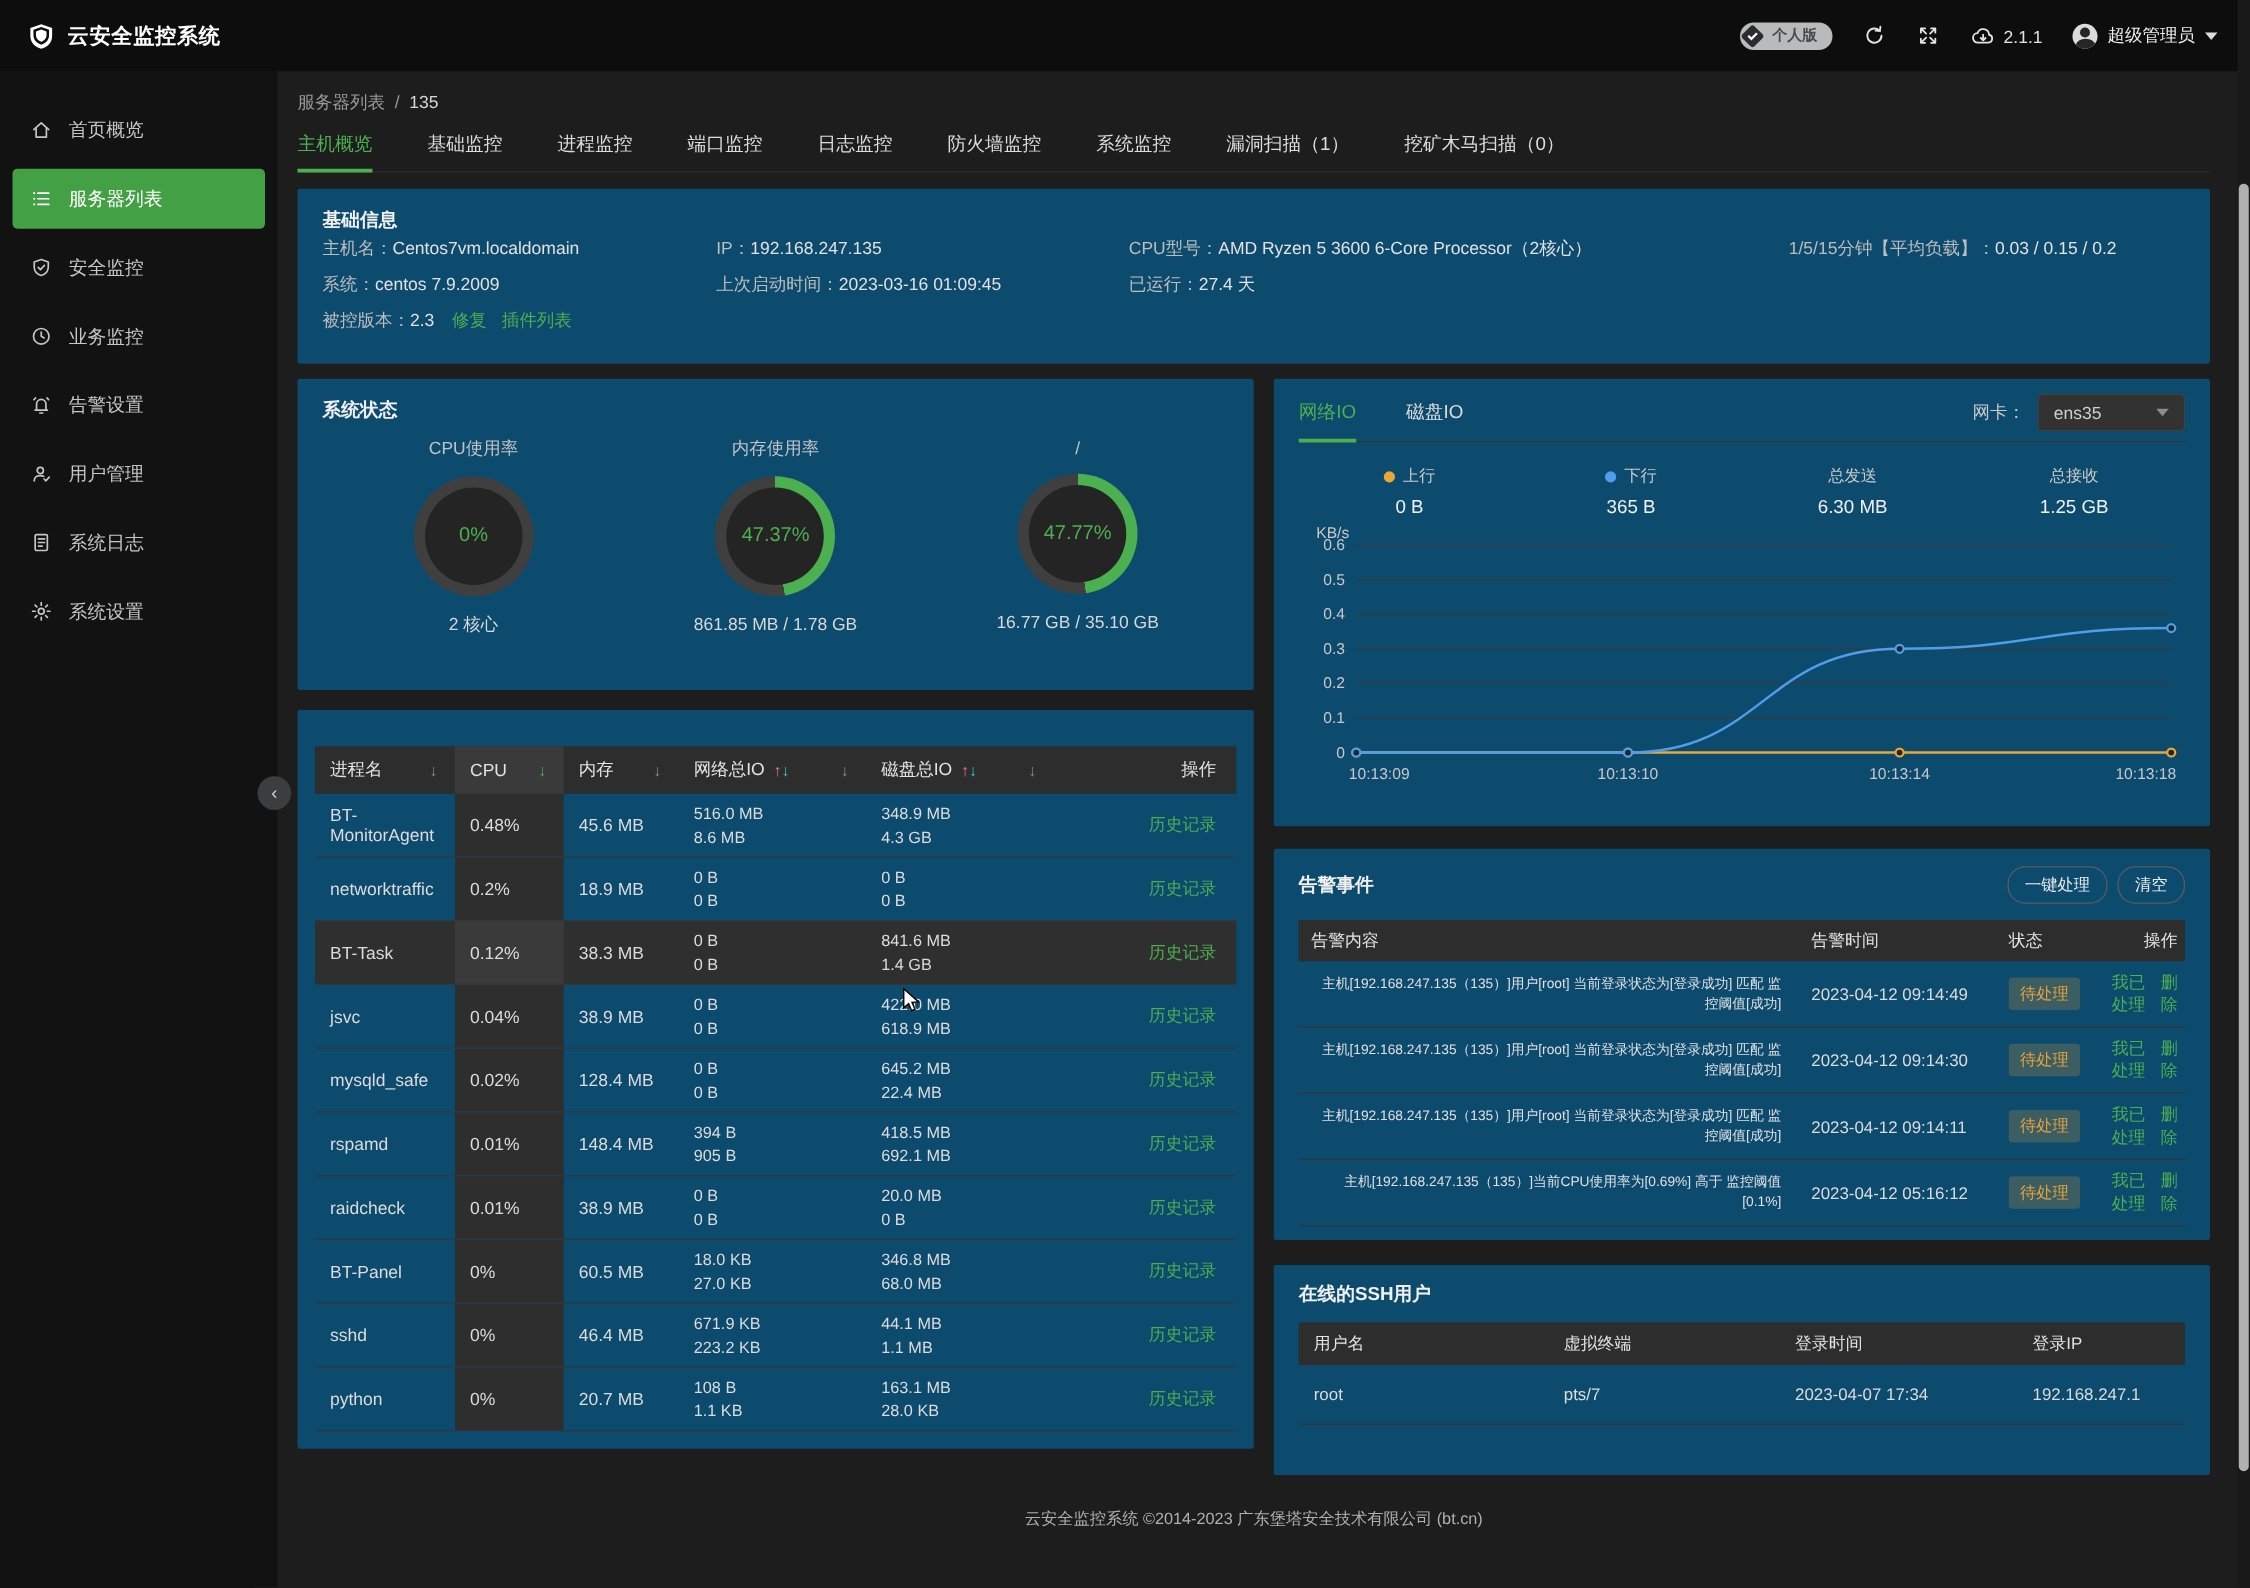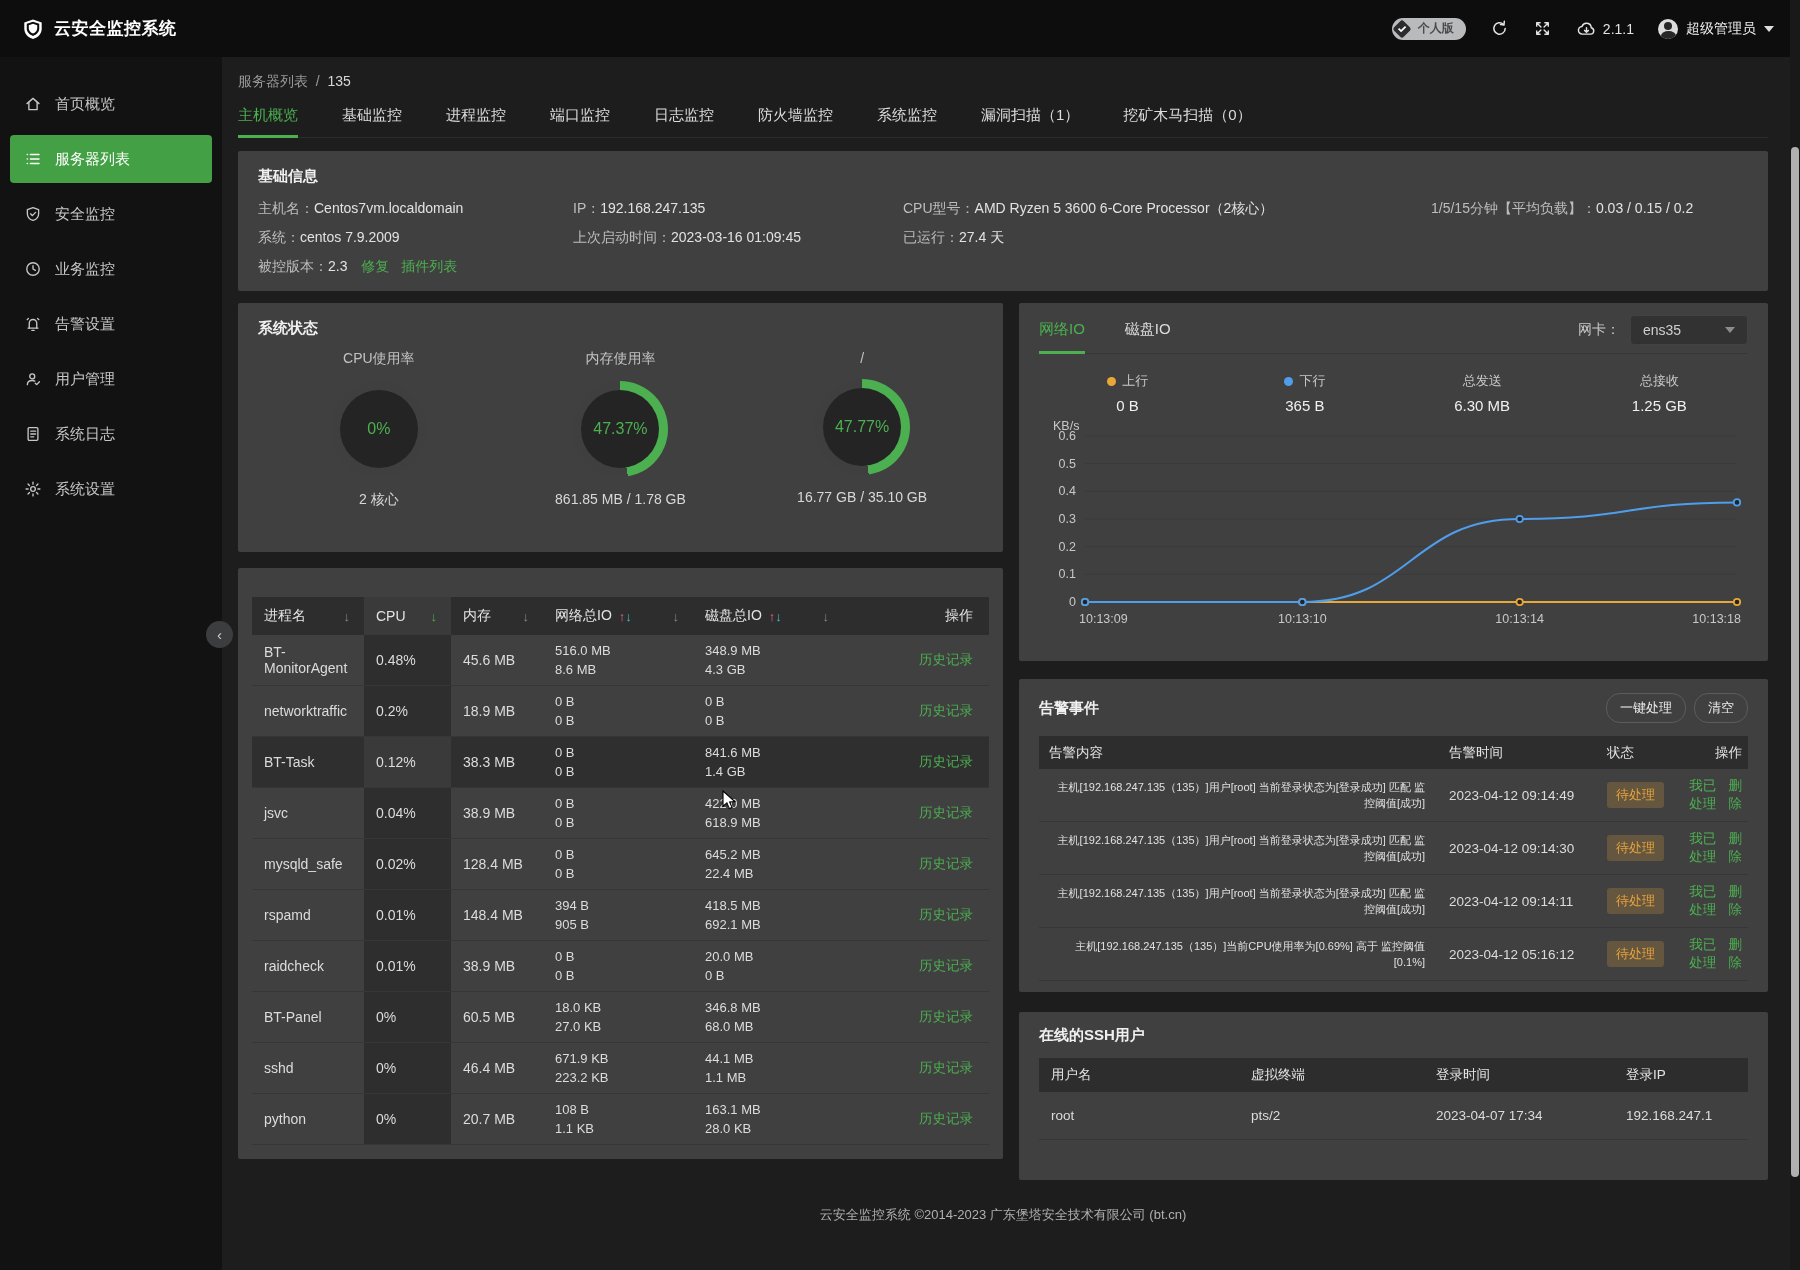--- a/index.html
+++ b/index.html
@@ -30,26 +30,26 @@
 
   
   .main { position:absolute; left:222px; top:57px; width:1578px; height:1213px; background:#1d1d1d; padding:0 32px 0 16px; overflow:hidden; }
   .breadcrumb { padding-top:16px; font-size:14px; color:#9a9a9a; }
   .breadcrumb .bc-cur { color:#d8d8d8; }
   .tabs { margin-top:15px; display:flex; gap:44px; border-bottom:1px solid #2c2c2c; }
   .tab { position:relative; padding-bottom:12px; font-size:15px; color:#dcdcdc; cursor:pointer; }
   .tab.active { color:#4caf50; }
   .tab.active::after { content:""; position:absolute; left:0; right:0; bottom:-1px; height:3px; background:#4caf50; }
 
-  .card { background:#404040; border-radius:2px; }
+  .card { background:#0c4a6e; border-radius:2px; }
   .card-title { font-size:15px; font-weight:bold; color:#f0f0f0; }
 
   
   .card-basic { margin-top:13px; height:140px; padding:16px 20px; }
-  .info-grid { margin-top:14px; display:grid; grid-template-columns:315px 330px 528px 1fr; row-gap:11px; font-size:14px; }
+  .info-grid { margin-top:4px; display:grid; grid-template-columns:315px 330px 528px 1fr; row-gap:11px; font-size:14px; }
   .lbl { color:#bdbdbd; }
   .val { color:#e2e2e2; }
   .glink { color:#4caf50; cursor:pointer; text-decoration:none; }
   .agent-links { display:flex; gap:12px; margin-left:10px; display:inline-flex; }
 
   .columns { margin-top:12px; display:flex; gap:16px; align-items:flex-start; }
   .col-left { width:765px; }
   .col-right { width:749px; }
 
   
@@ -683,21 +683,21 @@
         <div class="card-title">在线的SSH用户</div>
         <div class="shead">
           <div><span>用户名</span></div>
           <div><span>虚拟终端</span></div>
           <div><span>登录时间</span></div>
           <div><span>登录IP</span></div>
         </div>
         <div>
   <div class="srow">
     <div>root</div>
-    <div>pts/2</div>
+    <div>pts/7</div>
     <div>2023-04-07 17:34</div>
     <div>192.168.247.1</div>
   </div>
 </div>
       </div>
     </div>
   </div>
 
   <div class="footer">云安全监控系统 ©2014-2023 广东堡塔安全技术有限公司 (bt.cn)</div>
 </div>

